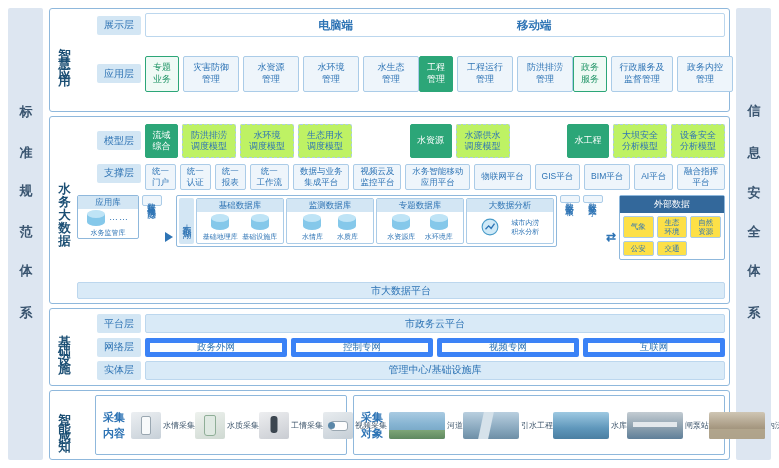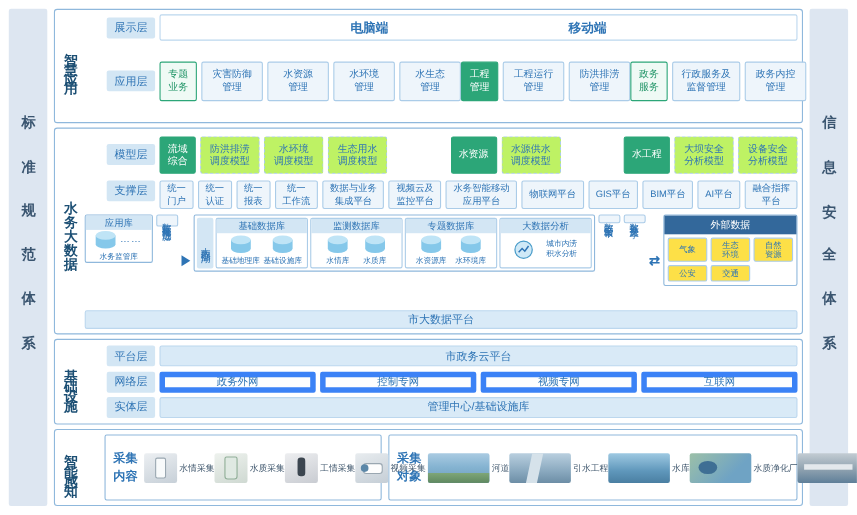--- a/index.html
+++ b/index.html
@@ -60,21 +60,21 @@
   .flow-arrow { align-self:center; width:0; height:0; border-top:5px solid transparent; border-bottom:5px solid transparent; border-left:8px solid #2e74b5; flex:none; }
   .exch { align-self:center; color:#2e74b5; font-size:12px; font-weight:bold; flex:none; }
 
   .lake { flex:1; flex-direction:row; padding:2px; gap:2px; display:flex; }
   .lake-label { width:15px; background:#d3e6f4; border-radius:2px; display:flex; align-items:center; justify-content:center; flex:none; }
   .lake-label span { writing-mode:vertical-lr; color:#2f74b4; font-size:9px; letter-spacing:2px; }
   .subbox { flex:1; border:1px solid #abcce8; border-radius:2px; display:flex; flex-direction:column; min-width:0; background:#fff; }
   .subbox-body { flex:1; display:flex; align-items:center; justify-content:space-evenly; padding:1px; }
   .an-label { font-size:7px; color:#2e74b5; white-space:pre-line; text-align:center; line-height:1.3; }
 
-  .external { width:122px; }
+  .external { width:106px; }
   .external .head { background:#33689b; color:#fff; font-size:9px; text-align:center; padding:2px 0; flex:none; }
   .ext-grid { flex:1; display:grid; grid-template-columns:repeat(3,1fr); gap:3px; padding:3px; align-content:space-evenly; }
   .ext-item { border:1px solid #abcce8; background:#fde047; color:#2e74b5; font-size:7.5px; display:flex; align-items:center; justify-content:center; text-align:center; white-space:pre-line; line-height:1.2; border-radius:2px; min-height:15px; padding:1px; }
 
   .wide-bar { flex:1; background:#d9eaf7; border:1px solid #bcd7ee; color:#2e74b5; font-size:10px; display:flex; align-items:center; justify-content:center; height:19px; border-radius:2px; }
   .net-box { flex:1; background:#fdfefe; border:5px solid #3b82f6; color:#2e74b5; font-size:9.5px; display:flex; align-items:center; justify-content:center; height:19px; border-radius:2px; }
   .bigdata-bar { background:#d9eaf7; border:1px solid #bcd7ee; color:#2e74b5; font-size:10px; display:flex; align-items:center; justify-content:center; height:17px; border-radius:2px; }
 
   
   .sense-body { flex:1; display:flex; gap:6px; min-width:0;margin-left:18px; }
@@ -393,24 +393,20 @@
             </div>
             <div class="item">
               <div class="photo land ph-diversion"></div>
               <span class="caption">引水工程</span>
             </div>
             <div class="item">
               <div class="photo land ph-reservoir"></div>
               <span class="caption">水库</span>
             </div>
             <div class="item">
-              <div class="photo land ph-plant"></div>
-              <span class="caption">水质净化厂</span>
-            </div>
-            <div class="item">
               <div class="photo land ph-sluice"></div>
               <span class="caption">闸泵站</span>
             </div>
             <div class="item">
               <div class="photo land ph-flood"></div>
               <span class="caption">内涝积水点</span>
             </div>
           </div>
         </div>
 

